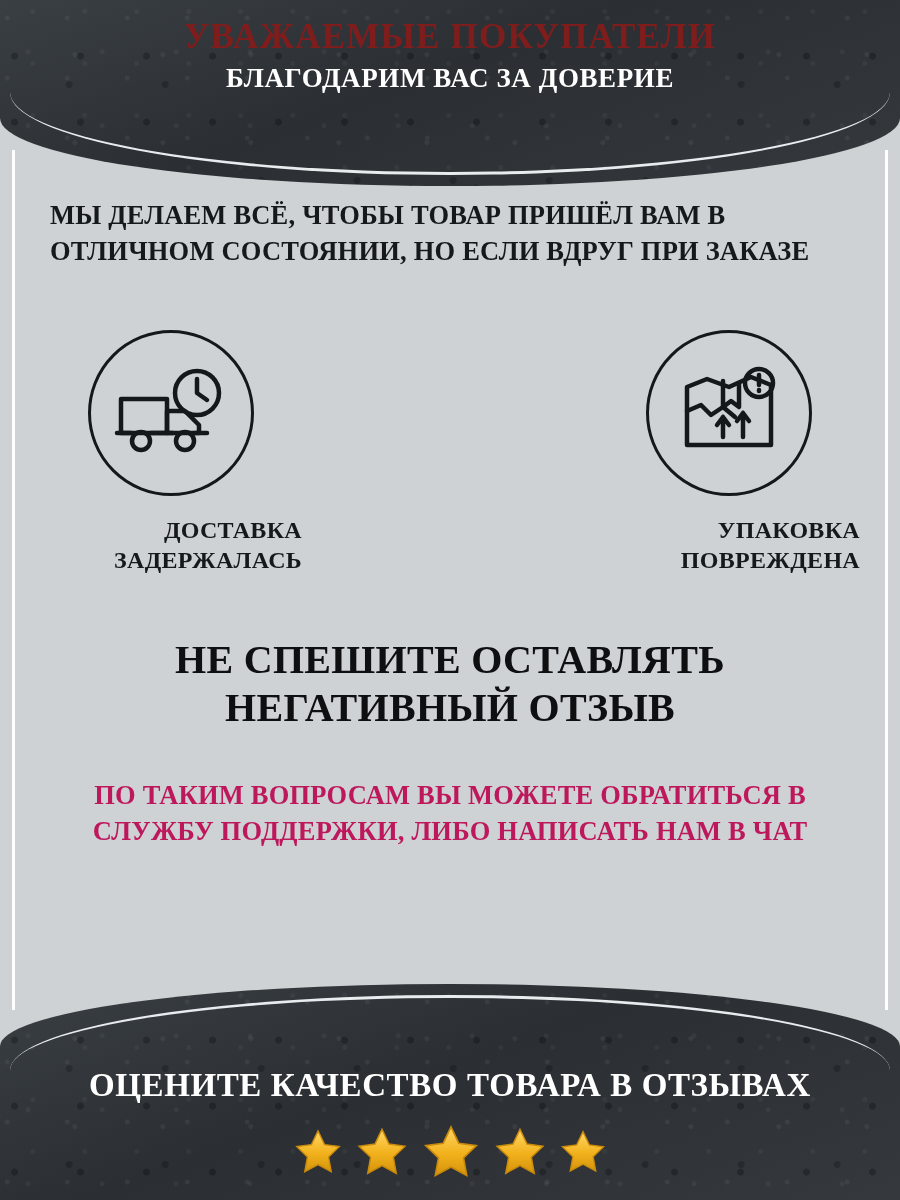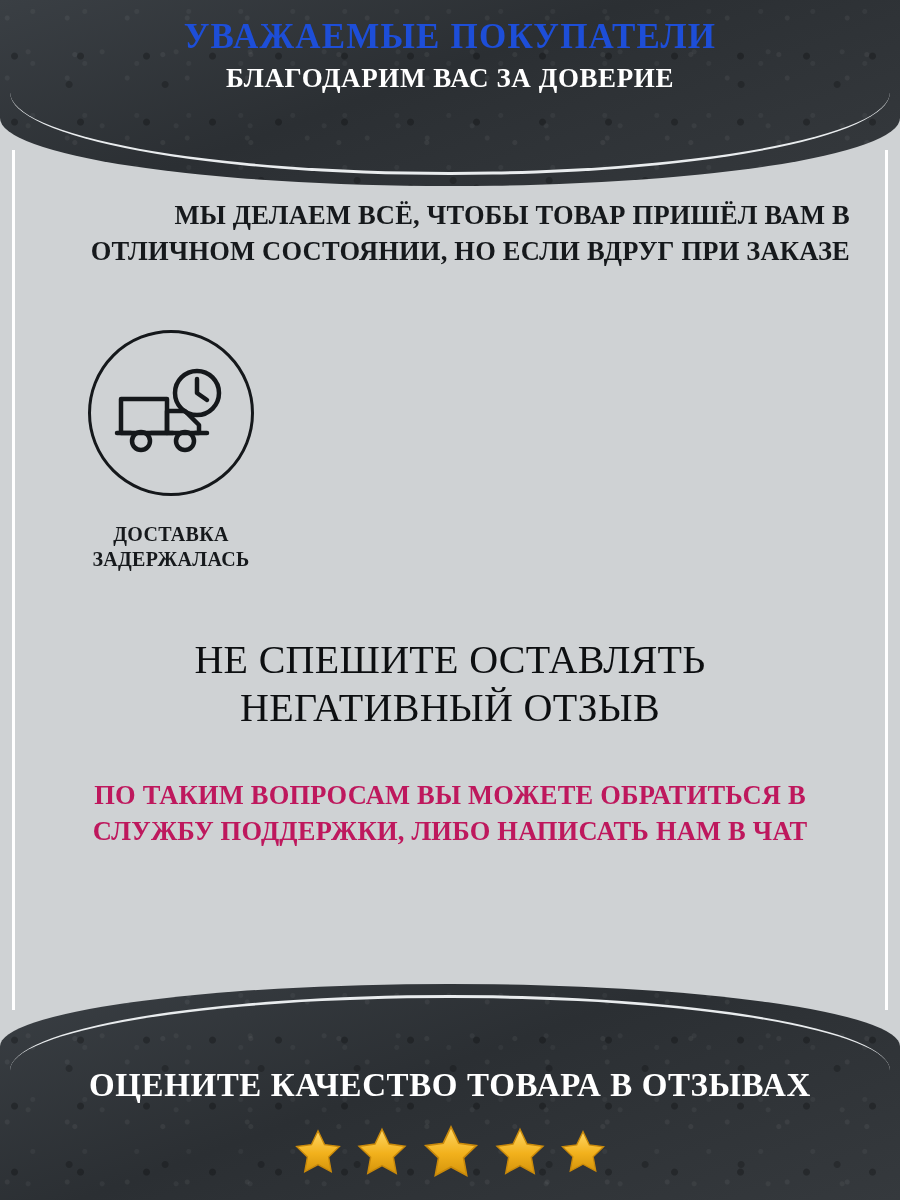--- a/index.html
+++ b/index.html
@@ -82,41 +82,41 @@
     top: 18px;
     left: 0;
     width: 900px;
     text-align: center;
     z-index: 5;
   }
   .header-title {
     font-size: 35px;
     font-weight: bold;
     letter-spacing: 1.2px;
-    color: #1d4ed8;
+    color: #7f1d1d;
     line-height: 1.08;
     text-transform: uppercase;
   }
   .header-sub {
     margin-top: 7px;
     font-size: 27px;
     font-weight: bold;
     color: #ffffff;
     line-height: 1.16;
     letter-spacing: .6px;
     text-transform: uppercase;
   }
 
   
   .intro {
     position: absolute;
     top: 198px;
     left: 50px;
     width: 800px;
-    text-align: right;
+    text-align: left;
     font-size: 26.5px;
     font-weight: bold;
     color: #16191c;
     line-height: 1.34;
     letter-spacing: .2px;
     text-transform: uppercase;
   }
 
   .icons-row {
     position: absolute;
@@ -137,38 +137,38 @@
     width: 160px;
     height: 160px;
     border-radius: 50%;
     border: 3px solid #15181b;
     display: flex;
     align-items: center;
     justify-content: center;
     overflow: hidden;
   }
   .icon-caption {
-    margin-top: 26px;
-    font-size: 20px;
+    margin-top: 19px;
+    font-size: 24px;
     font-weight: bold;
     color: #16191c;
-    text-align: center;
+    text-align: right;
     line-height: 1.26;
     text-transform: uppercase;
     letter-spacing: .3px;
   }
 
   .headline {
     position: absolute;
     top: 636px;
     left: 60px;
     width: 780px;
     text-align: center;
     font-size: 40px;
-    font-weight: normal;
+    font-weight: bold;
     color: #0d0f11;
     line-height: 1.2;
     letter-spacing: .3px;
     text-transform: uppercase;
   }
 
   .support {
     position: absolute;
     top: 778px;
     left: 50px;
@@ -244,20 +244,38 @@
           <circle cx="74" cy="82" r="9"></circle>
 
           <circle cx="86" cy="34" r="22"></circle>
           <path d="M86 20 v14 l10 7"></path>
         </svg>
       </div>
       <div class="icon-caption">ДОСТАВКА ЗАДЕРЖАЛАСЬ</div>
     </div>
 
 
+    <div class="icon-col">
+      <div class="icon-circle">
+        <svg width="116" height="112" viewBox="0 0 116 112" fill="none" stroke="#15181b" stroke-width="4.5" stroke-linecap="round" stroke-linejoin="round">
+
+          <path d="M16 30 L36 22 L58 30 L80 20 L100 28 L100 88 L16 88 Z"></path>
+          <path d="M16 54 L30 48 L40 58 L52 50 L64 60"></path>
+          <path d="M52 24 L52 50 L60 44 L68 50 L68 26"></path>
+
+          <path d="M52 80 L52 60 M52 60 L46 68 M52 60 L58 68"></path>
+          <path d="M72 80 L72 56 M72 56 L66 64 M72 56 L78 64"></path>
+
+          <circle cx="88" cy="26" r="14"></circle>
+          <path d="M88 18 v10"></path>
+          <path d="M88 33 v1"></path>
+        </svg>
+      </div>
+      <div class="icon-caption">УПАКОВКА ПОВРЕЖДЕНА</div>
+    </div>
 
   </div>
 
   <div class="headline">НЕ СПЕШИТЕ ОСТАВЛЯТЬ НЕГАТИВНЫЙ ОТЗЫВ</div>
 
   <div class="support">ПО ТАКИМ ВОПРОСАМ ВЫ МОЖЕТЕ ОБРАТИТЬСЯ В СЛУЖБУ ПОДДЕРЖКИ, ЛИБО НАПИСАТЬ НАМ В ЧАТ</div>
 
   <div class="band band-bottom"></div>
   <div class="footer">
     <div class="footer-text">ОЦЕНИТЕ КАЧЕСТВО ТОВАРА В ОТЗЫВАХ</div>

